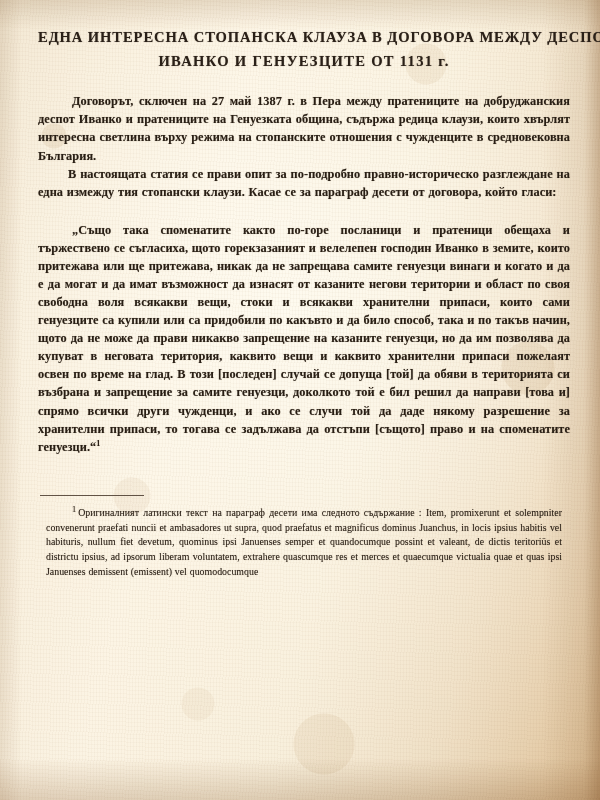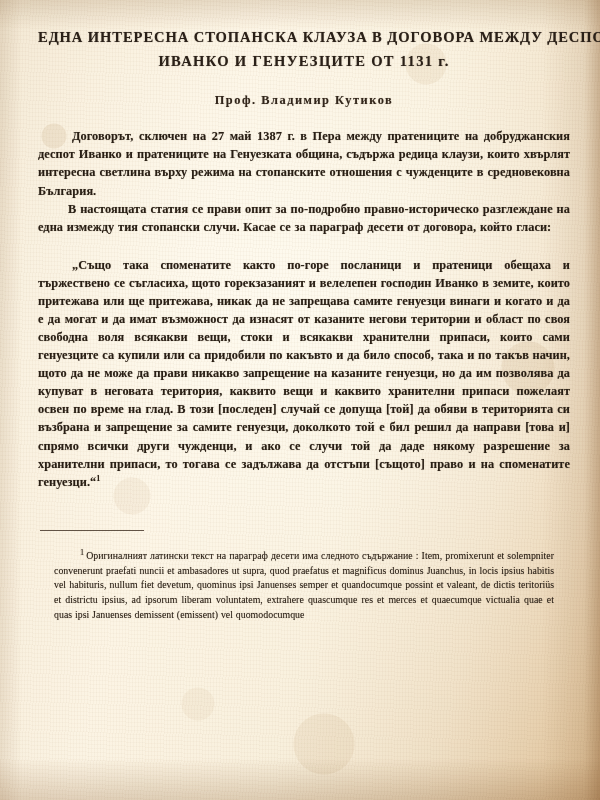--- a/index.html
+++ b/index.html
@@ -125,21 +125,21 @@
     margin-top: 39px;
   }
   .fn-rule {
     width: 104px;
     height: 1px;
     background: #46372a;
     margin: 0 0 7px 2px;
     opacity: 0.85;
   }
   p.footnote {
-    margin: 16px;
+    margin: 8px;
     font-size: 9.85px;
     line-height: 1.49;
     text-align: justify;
     color: #2b2117;
     letter-spacing: 0.02px;
     word-spacing: 0.35px;
     text-shadow: 0 0 0.8px rgba(55,40,26,0.38);
   }
   p.footnote .fn-num {
     font-size: 8.2px;
@@ -158,25 +158,24 @@
 <body>
 
 <div id="page">
   <div id="content">
 
     <div class="title-block">
       <div class="title-line">ЕДНА ИНТЕРЕСНА СТОПАНСКА КЛАУЗА В ДОГОВОРА МЕЖДУ ДЕСПОТ</div>
       <div class="title-line second">ИВАНКО И  ГЕНУЕЗЦИТЕ ОТ 1131 г.</div>
     </div>
 
-    <div class="byline">Проф. Владимир Кутиков</div>
 
     <div class="body-block">
       <p class="para">Договорът, сключен на 27 май 1387 г. в Пера между пратениците на добруджанския деспот Иванко и пратениците на Генуезката община, съдържа редица клаузи, които хвърлят интересна светлина върху режима на стопанските отношения с чужденците в средновековна България.</p>
-      <p class="para tight">В настоящата статия се прави опит за по-подробно правно-историческо разглеждане на една измежду тия стопански случи. Касае се за параграф десети от договора, който гласи:</p>
+      <p class="para tight">В настоящата статия се прави опит за по-подробно правно-историческо разглеждане на една измежду тия стопански клаузи. Касае се за параграф десети от договора, който гласи:</p>
       <p class="para quote"><span>„Също така споменатите както по-горе посланици и пратеници обещаха и тържествено се съгласиха, щото  горекзазаният и велелепен господин Иванко в земите, които притежава или ще притежава, никак да не запрещава самите генуезци винаги и когато и да е да могат и да имат възможност да изнасят от казаните негови територии и област по своя свободна воля всякакви вещи, стоки и всякакви хранителни припаси, които сами генуезците са купили или са придобили по какъвто и да било способ, така и по такъв начин, щото да не може да прави никакво запрещение на казаните генуезци, но да им позволява да купуват в неговата територия, каквито вещи и каквито хранителни припаси пожелаят освен по време на глад. В този [последен] случай се допуща [той] да обяви в територията си възбрана и запрещение за самите генуезци, доколкото той е бил решил да направи [това и] спрямо всички други чужденци, и ако се случи той да даде някому разрешение за хранителни припаси, то тогава се задължава да отстъпи [същото] право и на споменатите генуезци.“</span><sup class="fn-ref">1</sup></p>
     </div>
 
     <div class="footnote-zone">
       <div class="fn-rule"></div>
       <p class="footnote"><span class="fn-indent"></span><span class="fn-num">1</span><span>Оригиналният латински текст на параграф десети има следното съдържание :</span> <span class="fn-lat">Item, promixerunt et solempniter convenerunt praefati nuncii et ambasadores ut supra, quod praefatus et magnificus dominus Juanchus, in locis ipsius habitis vel habituris, nullum fiet devetum, quominus ipsi Januenses semper et quandocumque possint et valeant, de dictis teritoriüs et districtu ipsius, ad ipsorum liberam voluntatem, extrahere quascumque res et merces et quaecumque victualia quae et quas ipsi Januenses demissent (emissent) vel quomodocumque</span></p>
     </div>
 
   </div>
 </div>

